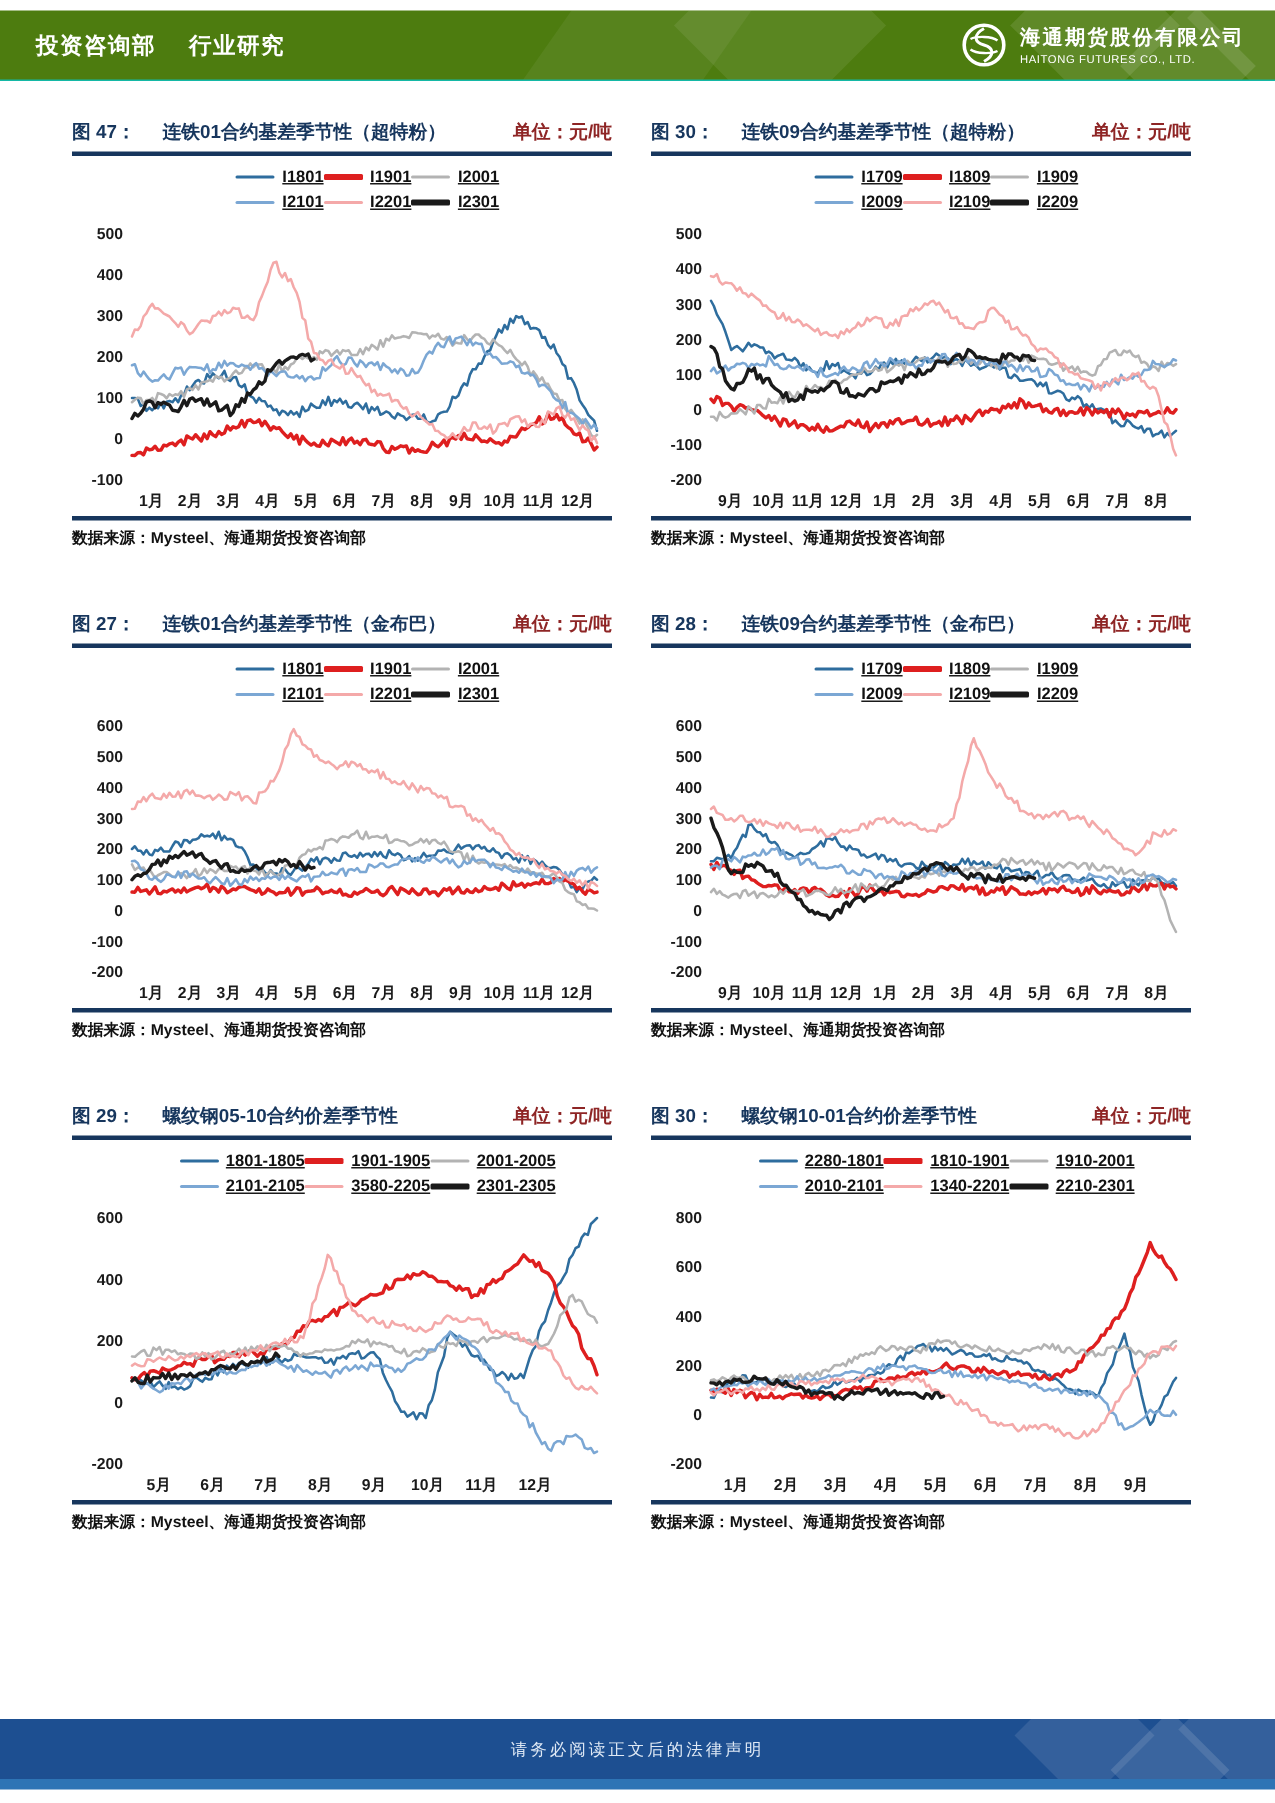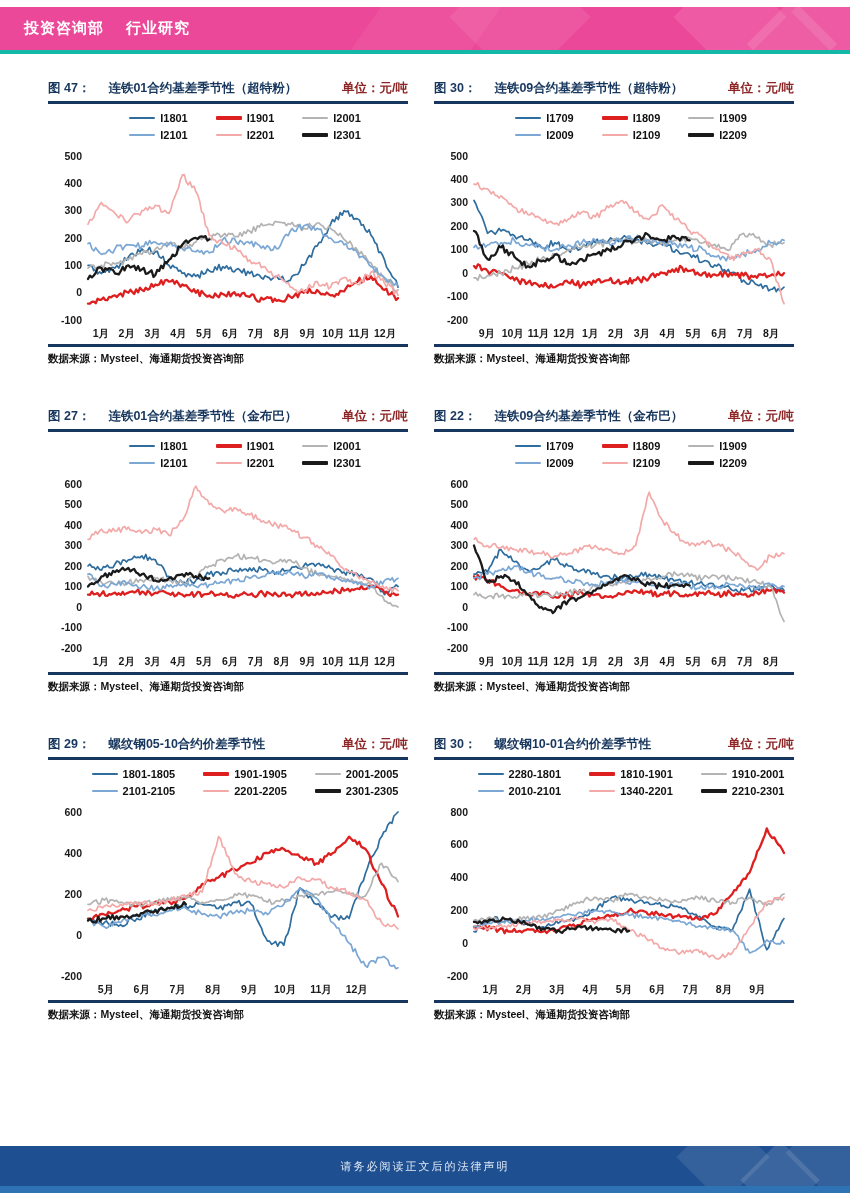--- a/index.html
+++ b/index.html
@@ -5,43 +5,43 @@
   * { box-sizing: border-box; }
   html,body { margin:0; padding:0; }
   body {
     width:850px; height:1202px; position:relative; overflow:hidden;
     background:#ffffff;
     font-family:"Liberation Sans","DejaVu Sans",sans-serif;
     color:#1a1a1a;
   }
   
   .page-header{
-    position:relative; margin-top:7px; height:47px; background:#ec4899;
-    border-bottom:4px solid #14b8a6; overflow:hidden;
+    position:relative; margin-top:7px; height:47px; background:#4d7c0f;
+    border-bottom:1px solid #14b8a6; overflow:hidden;
     display:flex; align-items:center; justify-content:space-between;
     padding:0 20px 0 24px;
   }
   .deco{ position:absolute; background:rgba(255,255,255,.08); transform:rotate(45deg); pointer-events:none; }
   .stripe{ position:absolute; background:rgba(255,255,255,.06); transform:skewX(-35deg); pointer-events:none; }
   .header-left{ position:relative; z-index:2; color:#fff; font-weight:bold; font-size:15px; letter-spacing:1px; display:flex; gap:22px; }
   .header-logo{ position:relative; z-index:2; display:flex; align-items:center; gap:7px; color:#fff; }
   .logo-text .cn{ font-size:13.5px; font-weight:bold; letter-spacing:1.5px; font-family:"Liberation Serif","DejaVu Serif",serif; }
   .logo-text .en{ font-size:7.5px; letter-spacing:.4px; margin-top:1px; }
   
   .content{
     padding:26px 56px 0 48px;
     display:grid; grid-template-columns:360px 360px; column-gap:26px; row-gap:42px;
   }
   .fig-card{ width:360px; }
   .fig-head{ display:flex; align-items:baseline; font-size:12.5px; font-weight:bold; color:#17365d; white-space:nowrap; }
   .fig-label{ margin-right:18px; }
   .fig-unit{ margin-left:auto; color:#8e2525; }
   .fig-rule{ height:3px; background:#17365d; margin:4px 0 8px 0; }
   .legend{ padding-left:34px; }
-  .legend-row{ display:flex; justify-content:center; gap:28px; margin-bottom:5px; }
+  .legend-row{ display:flex; justify-content:center; gap:0; margin-bottom:5px;text-decoration:underline; }
   .legend-item{ display:flex; align-items:center; gap:5px; font-size:11px; font-weight:bold; color:#111; }
   .legend-item i{ display:inline-block; width:26px; border-radius:1px; }
   .chart{ display:block; }
   .src-row{
     margin-top:2px; border-top:3px solid #17365d; padding-top:5px;
     font-size:10.5px; font-weight:bold; color:#111;
   }
   
   .page-footer{
     position:absolute; left:0; right:0; bottom:16px; height:40px; background:#1d4f91;
@@ -57,20 +57,32 @@
 <header class="page-header">
   <div class="stripe" style="left:360px;top:-10px;width:120px;height:80px;"></div>
   <div class="deco" style="left:470px;top:-40px;width:100px;height:100px;"></div>
   <div class="deco" style="left:690px;top:-30px;width:80px;height:80px;background:rgba(255,255,255,.10);"></div>
   <div class="deco" style="left:760px;top:5px;width:64px;height:64px;background:rgba(255,255,255,.12);"></div>
   <div class="deco" style="left:808px;top:-35px;width:80px;height:80px;background:rgba(255,255,255,.10);"></div>
   <div class="header-left">
     <span>投资咨询部</span>
     <span>行业研究</span>
   </div>
+  <div class="header-logo">
+    <svg width="34" height="34" viewBox="0 0 34 34">
+      <circle cx="17" cy="17" r="13.2" fill="none" stroke="#ffffff" stroke-width="2.4"></circle>
+      <path d="M17 6 c-7 4 -7 9 0 11 c7 2 7 7 0 11" fill="none" stroke="#ffffff" stroke-width="2"></path>
+      <path d="M8 13 c4 -2 14 -2 18 1" fill="none" stroke="#ffffff" stroke-width="1.6"></path>
+      <path d="M8 20 c4 3 14 3 18 1" fill="none" stroke="#ffffff" stroke-width="1.6"></path>
+    </svg>
+    <div class="logo-text">
+      <div class="cn">海通期货股份有限公司</div>
+      <div class="en">HAITONG FUTURES CO., LTD.</div>
+    </div>
+  </div>
 </header>
 
 <main class="content" id="figures">
   <section class="fig-card">
     <div class="fig-head">
       <span class="fig-label">图 47：</span>
       <span class="fig-title">连铁01合约基差季节性（超特粉）</span>
       <span class="fig-unit">单位：元/吨</span>
     </div>
     <div class="fig-rule"></div>
@@ -284,21 +296,21 @@
           <polyline fill="none" stroke="#7BA7D4" stroke-width="1.7" stroke-linejoin="round" stroke-linecap="round" points="40.0,100.2 41.9,99.8 43.9,101.5 45.8,105.5 47.7,106.2 49.6,108.4 51.6,111.9 53.5,112.5 55.4,110.4 57.3,112.6 59.3,113.9 61.2,112.2 63.1,108.9 65.0,109.4 67.0,110.5 68.9,110.9 70.8,107.1 72.7,111.3 74.7,107.2 76.6,106.9 78.5,110.5 80.4,108.4 82.4,110.2 84.3,111.6 86.2,111.7 88.1,110.8 90.1,113.5 92.0,114.8 93.9,112.5 95.8,110.7 97.8,112.8 99.7,114.8 101.6,115.5 103.5,111.4 105.5,116.5 107.4,114.5 109.3,112.2 111.2,115.4 113.2,116.0 115.1,112.1 117.0,114.2 118.9,110.4 120.9,112.5 122.8,111.0 124.7,113.3 126.6,111.5 128.6,111.9 130.5,110.1 132.4,111.7 134.3,110.5 136.3,110.4 138.2,112.6 140.1,109.4 142.0,111.9 144.0,109.8 145.9,111.5 147.8,112.5 149.8,113.6 151.7,111.4 153.6,110.0 155.5,110.6 157.5,108.9 159.4,113.6 161.3,110.5 163.2,110.4 165.2,110.1 167.1,107.2 169.0,109.4 170.9,109.2 172.9,107.7 174.8,108.4 176.7,108.8 178.6,106.0 180.6,105.1 182.5,109.8 184.4,105.8 186.3,105.5 188.3,106.4 190.2,104.7 192.1,107.4 194.0,107.3 196.0,107.3 197.9,102.3 199.8,103.0 201.7,104.3 203.7,103.4 205.6,101.6 207.5,101.7 209.4,103.8 211.4,104.1 213.3,103.1 215.2,102.3 217.1,102.3 219.1,99.6 221.0,98.7 222.9,98.5 224.8,98.2 226.8,98.4 228.7,100.2 230.6,97.5 232.5,100.2 234.5,101.2 236.4,99.0 238.3,99.8 240.2,97.1 242.2,98.1 244.1,99.7 246.0,101.0 248.0,99.3 249.9,98.2 251.8,101.5 253.7,99.1 255.7,102.3 257.6,104.3 259.5,103.3 261.4,99.9 263.4,101.9 265.3,100.9 267.2,98.0 269.1,100.2 271.1,99.3 273.0,99.2 274.9,99.1 276.8,100.8 278.8,104.1 280.7,101.3 282.6,104.3 284.5,104.7 286.5,106.0 288.4,103.4 290.3,104.7 292.2,105.7 294.2,107.2 296.1,106.4 298.0,107.8 299.9,105.1 301.9,107.5 303.8,107.3 305.7,109.3 307.6,107.5 309.6,110.5 311.5,108.4 313.4,110.6 315.3,110.1 317.3,110.3 319.2,111.5 321.1,114.8 323.0,112.5 325.0,112.9 326.9,112.4 328.8,107.4 330.7,111.8 332.7,107.2 334.6,109.9 336.5,106.4 338.4,105.1 340.4,104.6 342.3,106.2 344.2,103.7 346.1,107.8 348.1,105.4 350.0,104.3"></polyline>
           <polyline fill="none" stroke="#F4A9A9" stroke-width="1.7" stroke-linejoin="round" stroke-linecap="round" points="40.0,65.3 41.9,65.2 43.9,60.3 45.8,60.7 47.7,57.4 49.6,60.1 51.6,56.8 53.5,55.1 55.4,58.0 57.3,58.4 59.3,58.8 61.2,55.3 63.1,57.8 65.0,54.5 67.0,57.1 68.9,57.0 70.8,53.7 72.7,58.1 74.7,53.6 76.6,52.5 78.5,55.4 80.4,53.1 82.4,56.4 84.3,56.4 86.2,56.9 88.1,58.2 90.1,56.8 92.0,56.4 93.9,59.2 95.8,57.7 97.8,55.7 99.7,57.0 101.6,59.2 103.5,58.8 105.5,54.0 107.4,55.1 109.3,56.1 111.2,54.1 113.2,59.6 115.1,57.2 117.0,56.8 118.9,58.7 120.9,61.3 122.8,61.6 124.7,54.4 126.6,54.2 128.6,53.6 130.5,51.2 132.4,46.6 134.3,46.9 136.3,43.2 138.2,39.4 140.1,33.8 142.0,25.7 144.0,22.6 145.9,15.4 147.8,12.1 149.8,16.4 151.7,17.3 153.6,22.2 155.5,23.1 157.5,25.2 159.4,25.7 161.3,30.5 163.2,29.4 165.2,32.7 167.1,33.3 169.0,34.7 170.9,33.7 172.9,35.3 174.8,36.7 176.7,38.8 178.6,36.5 180.6,36.0 182.5,33.6 184.4,37.2 186.3,33.8 188.3,34.6 190.2,36.8 192.1,35.4 194.0,38.9 196.0,38.8 197.9,41.1 199.8,39.7 201.7,40.8 203.7,39.1 205.6,44.9 207.5,40.8 209.4,45.2 211.4,45.3 213.3,48.0 215.2,46.9 217.1,48.6 219.1,48.9 221.0,46.7 222.9,49.9 224.8,52.2 226.8,48.3 228.7,51.0 230.6,54.2 232.5,50.0 234.5,52.7 236.4,51.4 238.3,51.6 240.2,54.9 242.2,55.1 244.1,57.6 246.0,56.3 248.0,58.2 249.9,57.3 251.8,63.7 253.7,64.2 255.7,63.3 257.6,63.6 259.5,63.2 261.4,64.1 263.4,69.8 265.3,68.9 267.2,73.2 269.1,71.5 271.1,74.0 273.0,72.5 274.9,75.4 276.8,77.4 278.8,79.8 280.7,78.0 282.6,81.8 284.5,81.5 286.5,83.1 288.4,86.9 290.3,89.0 292.2,92.4 294.2,93.6 296.1,96.1 298.0,94.6 299.9,97.4 301.9,97.9 303.8,97.6 305.7,99.1 307.6,98.7 309.6,102.3 311.5,104.6 313.4,101.8 315.3,105.6 317.3,104.7 319.2,106.7 321.1,107.0 323.0,108.4 325.0,106.8 326.9,109.2 328.8,109.9 330.7,112.1 332.7,113.3 334.6,111.8 336.5,114.5 338.4,112.9 340.4,116.3 342.3,113.4 344.2,118.3 346.1,113.9 348.1,114.9 350.0,116.6"></polyline>
           <polyline fill="none" stroke="#1A1A1A" stroke-width="2.3" stroke-linejoin="round" stroke-linecap="round" points="40.0,112.5 41.9,110.2 43.9,109.2 45.8,110.2 47.7,108.3 49.6,108.0 51.6,105.6 53.5,102.3 55.4,102.1 57.3,99.4 59.3,103.1 61.2,99.3 63.1,101.0 65.0,96.9 67.0,98.1 68.9,96.3 70.8,97.7 72.7,95.7 74.7,93.7 76.6,96.1 78.5,95.3 80.4,94.0 82.4,97.4 84.3,95.8 86.2,95.0 88.1,98.4 90.1,99.6 92.0,101.6 93.9,100.2 95.8,99.7 97.8,102.6 99.7,104.7 101.6,102.3 103.5,101.8 105.5,106.8 107.4,106.4 109.3,107.4 111.2,107.6 113.2,105.4 115.1,106.9 117.0,106.1 118.9,106.4 120.9,104.3 122.8,103.1 124.7,105.2 126.6,104.6 128.6,101.4 130.5,101.0 132.4,100.8 134.3,100.2 136.3,102.5 138.2,99.1 140.1,100.6 142.0,99.0 144.0,100.6 145.9,103.6 147.8,102.3 149.8,104.4 151.7,100.4 153.6,103.0 155.5,106.0 157.5,103.1 159.4,104.9 161.3,104.3"></polyline>
         </g>
       </svg>
     <div class="src-row">数据来源：Mysteel、海通期货投资咨询部</div>
   </section>
 
   <section class="fig-card">
     <div class="fig-head">
-      <span class="fig-label">图 22：</span>
+      <span class="fig-label">图 28：</span>
       <span class="fig-title">连铁09合约基差季节性（金布巴）</span>
       <span class="fig-unit">单位：元/吨</span>
     </div>
     <div class="fig-rule"></div>
     <div class="legend">
         <div class="legend-row">
           <span class="legend-item">
             <i style="background: rgb(46, 109, 158); height: 2.5px;"></i>
             <b>I1709</b>
           </span>
@@ -386,21 +398,21 @@
             <b>2001-2005</b>
           </span>
         </div>
         <div class="legend-row">
           <span class="legend-item">
             <i style="background: rgb(123, 167, 212); height: 2.5px;"></i>
             <b>2101-2105</b>
           </span>
           <span class="legend-item">
             <i style="background: rgb(244, 169, 169); height: 2.5px;"></i>
-            <b>2201-2205</b>
+            <b>3580-2205</b>
           </span>
           <span class="legend-item">
             <i style="background: rgb(26, 26, 26); height: 3.5px;"></i>
             <b>2301-2305</b>
           </span>
         </div>
       </div>
     <svg class="chart" width="360" height="196" viewBox="0 0 360 196">
         <g>
           <text x="34" y="13.5" text-anchor="end" font-size="10.5" font-weight="bold" fill="#1a1a1a">600</text>

